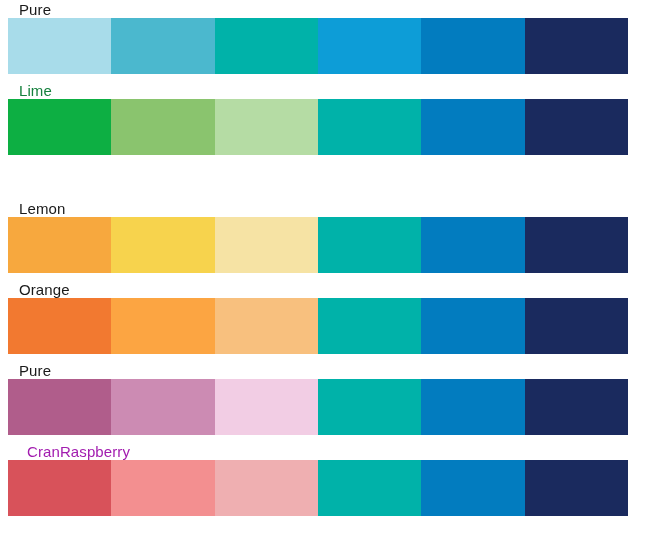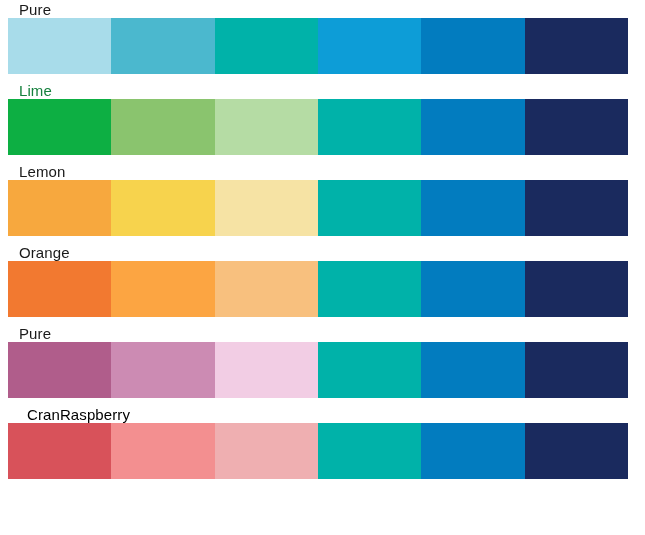--- a/index.html
+++ b/index.html
@@ -75,21 +75,21 @@
           <div class="swatch" style="background: rgb(13, 175, 67);"></div>
           <div class="swatch" style="background: rgb(138, 196, 110);"></div>
           <div class="swatch" style="background: rgb(181, 220, 164);"></div>
           <div class="swatch" style="background: rgb(0, 178, 169);"></div>
           <div class="swatch" style="background: rgb(2, 124, 191);"></div>
           <div class="swatch" style="background: rgb(26, 42, 94);"></div>
         </div>
         <div class="group-spacer"></div>
       </div>
       <div class="palette-group">
-        <div class="palette-label" style="color: rgb(26, 26, 26);">Lemon</div>
+        <div class="palette-label" style="color: rgb(26, 26, 26); margin-top: 37px;">Lemon</div>
         <div class="swatch-row">
           <div class="swatch" style="background: rgb(247, 168, 62);"></div>
           <div class="swatch" style="background: rgb(247, 211, 77);"></div>
           <div class="swatch" style="background: rgb(246, 227, 164);"></div>
           <div class="swatch" style="background: rgb(0, 178, 169);"></div>
           <div class="swatch" style="background: rgb(2, 124, 191);"></div>
           <div class="swatch" style="background: rgb(26, 42, 94);"></div>
         </div>
         <div class="group-spacer"></div>
       </div>
@@ -111,21 +111,21 @@
           <div class="swatch" style="background: rgb(176, 93, 139);"></div>
           <div class="swatch" style="background: rgb(204, 139, 179);"></div>
           <div class="swatch" style="background: rgb(242, 205, 228);"></div>
           <div class="swatch" style="background: rgb(0, 178, 169);"></div>
           <div class="swatch" style="background: rgb(2, 124, 191);"></div>
           <div class="swatch" style="background: rgb(26, 42, 94);"></div>
         </div>
         <div class="group-spacer"></div>
       </div>
       <div class="palette-group">
-        <div class="palette-label" style="color: #000000; padding-left: 27px;">CranRaspberry</div>
+        <div class="palette-label" style="color: #a21caf; padding-left: 27px;">CranRaspberry</div>
         <div class="swatch-row">
           <div class="swatch" style="background: rgb(216, 82, 90);"></div>
           <div class="swatch" style="background: rgb(243, 143, 144);"></div>
           <div class="swatch" style="background: rgb(239, 175, 177);"></div>
           <div class="swatch" style="background: rgb(0, 178, 169);"></div>
           <div class="swatch" style="background: rgb(2, 124, 191);"></div>
           <div class="swatch" style="background: rgb(26, 42, 94);"></div>
         </div>
         <div class="group-spacer"></div>
       </div>

